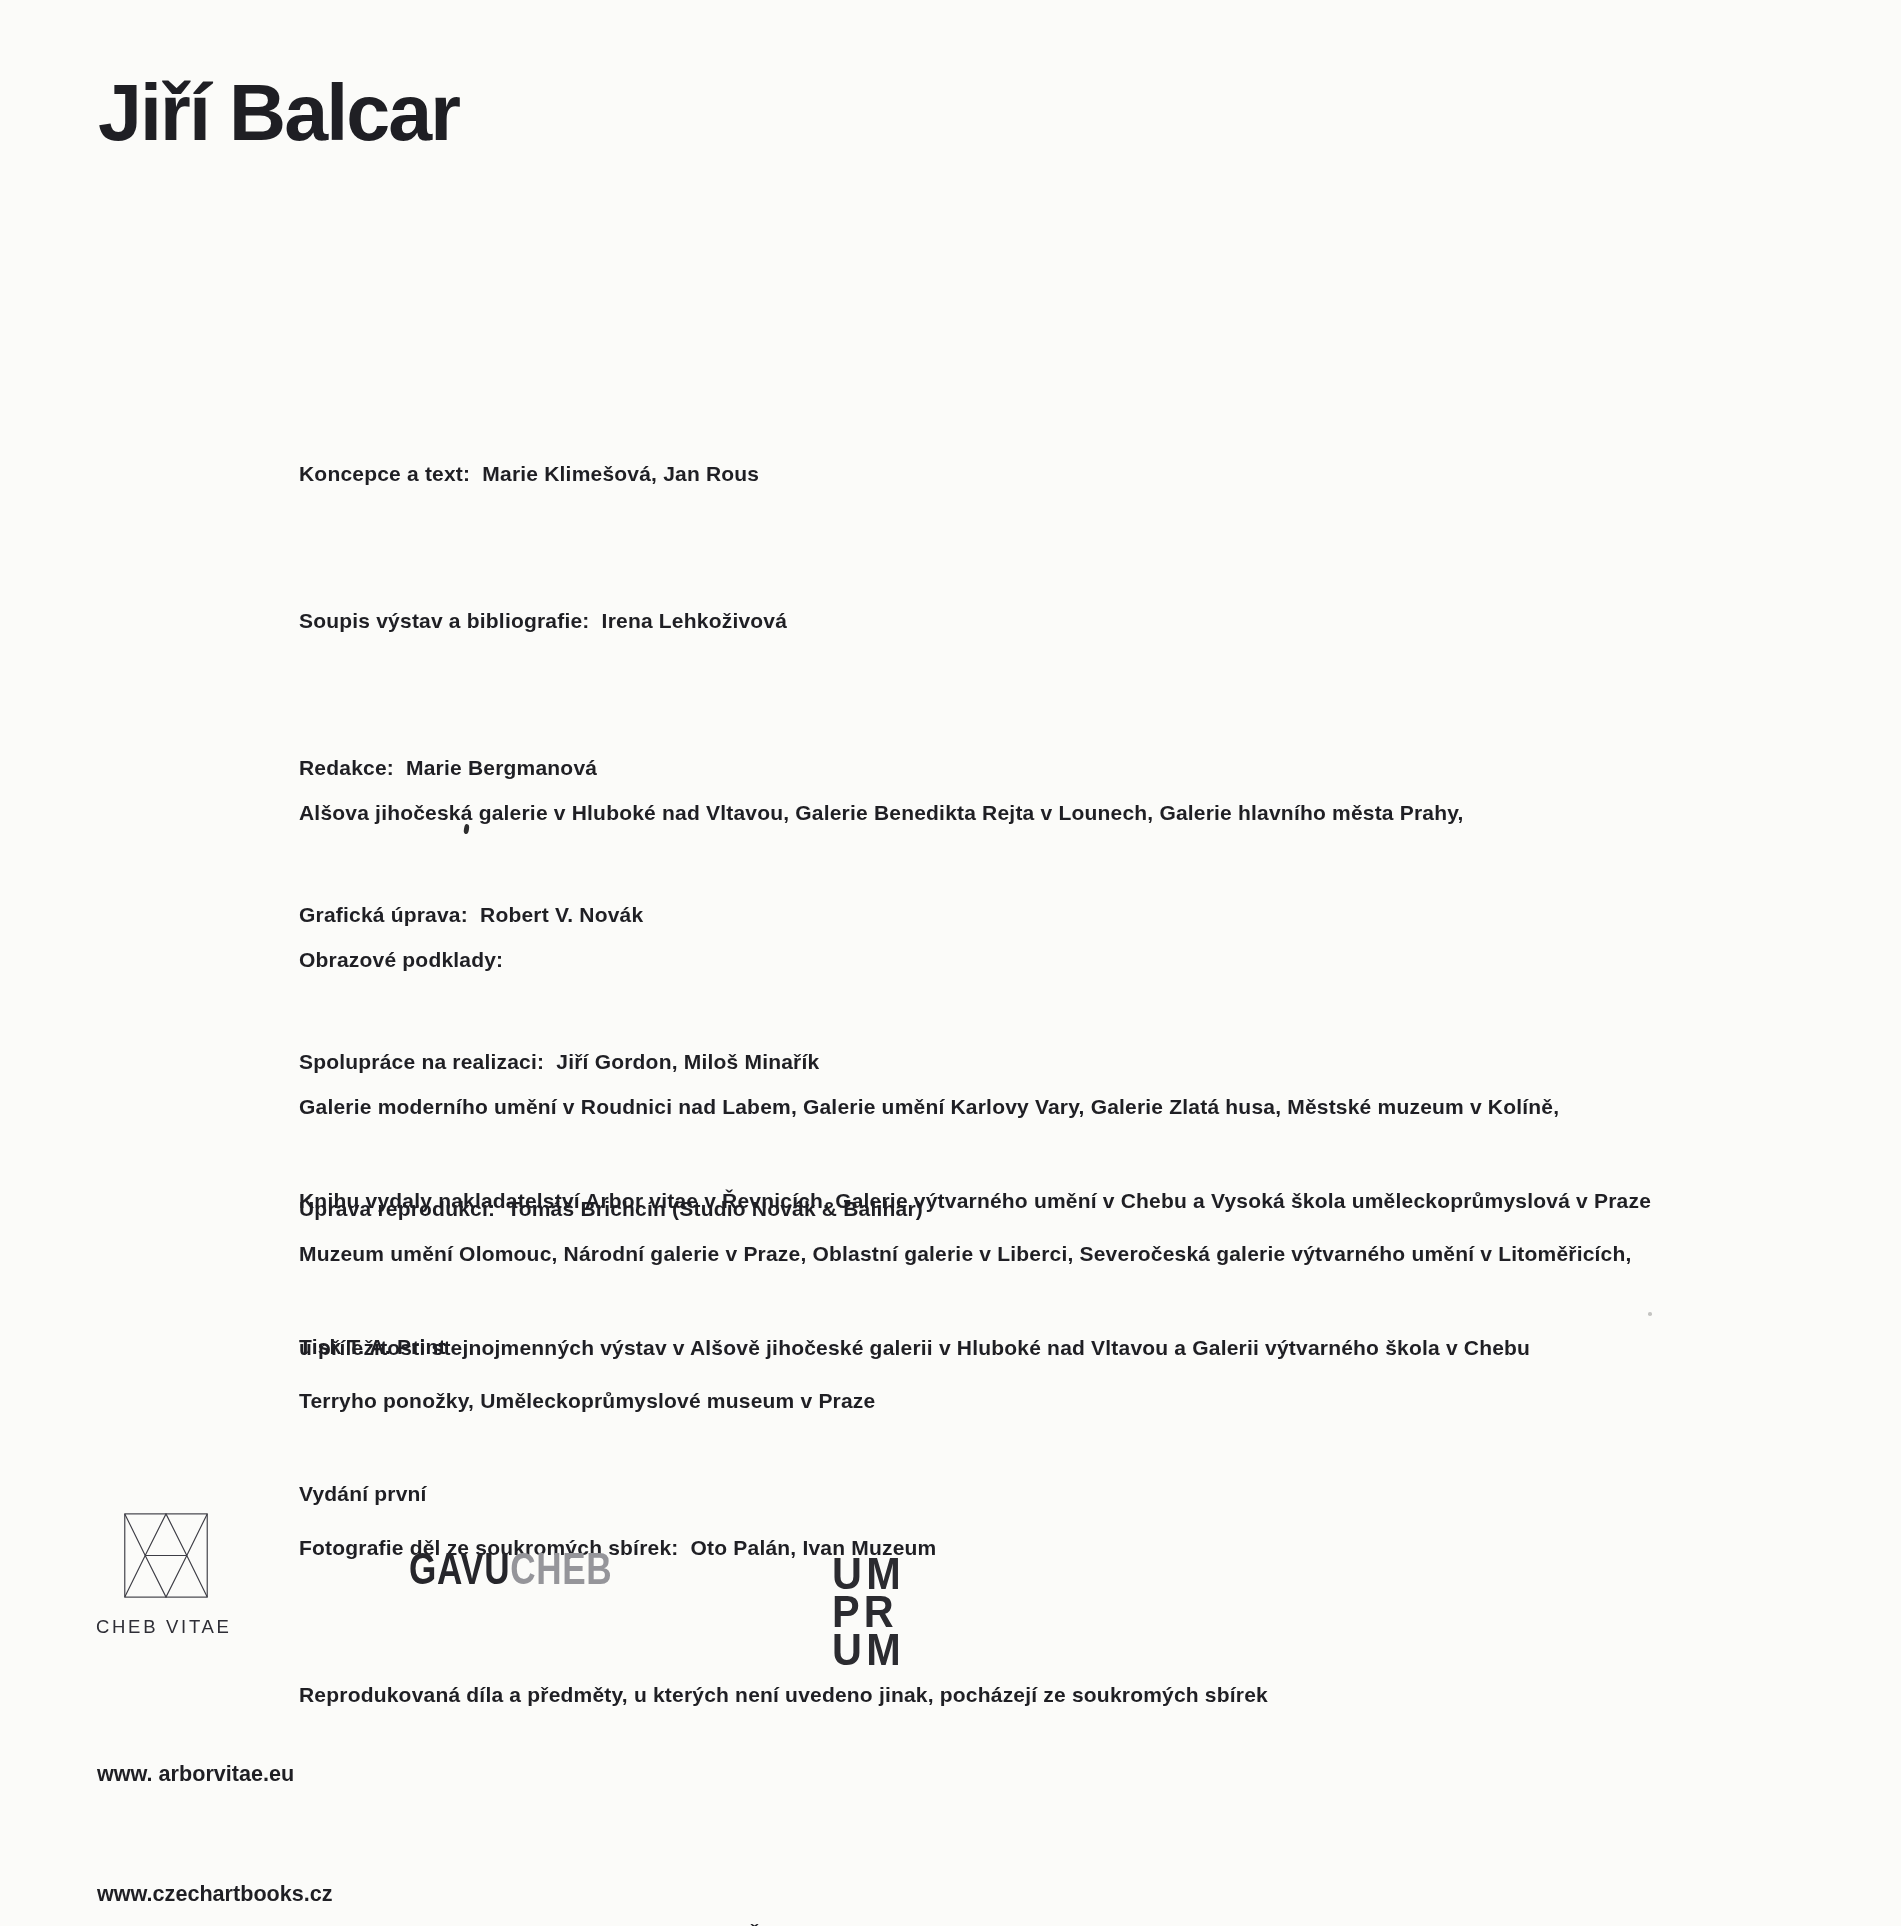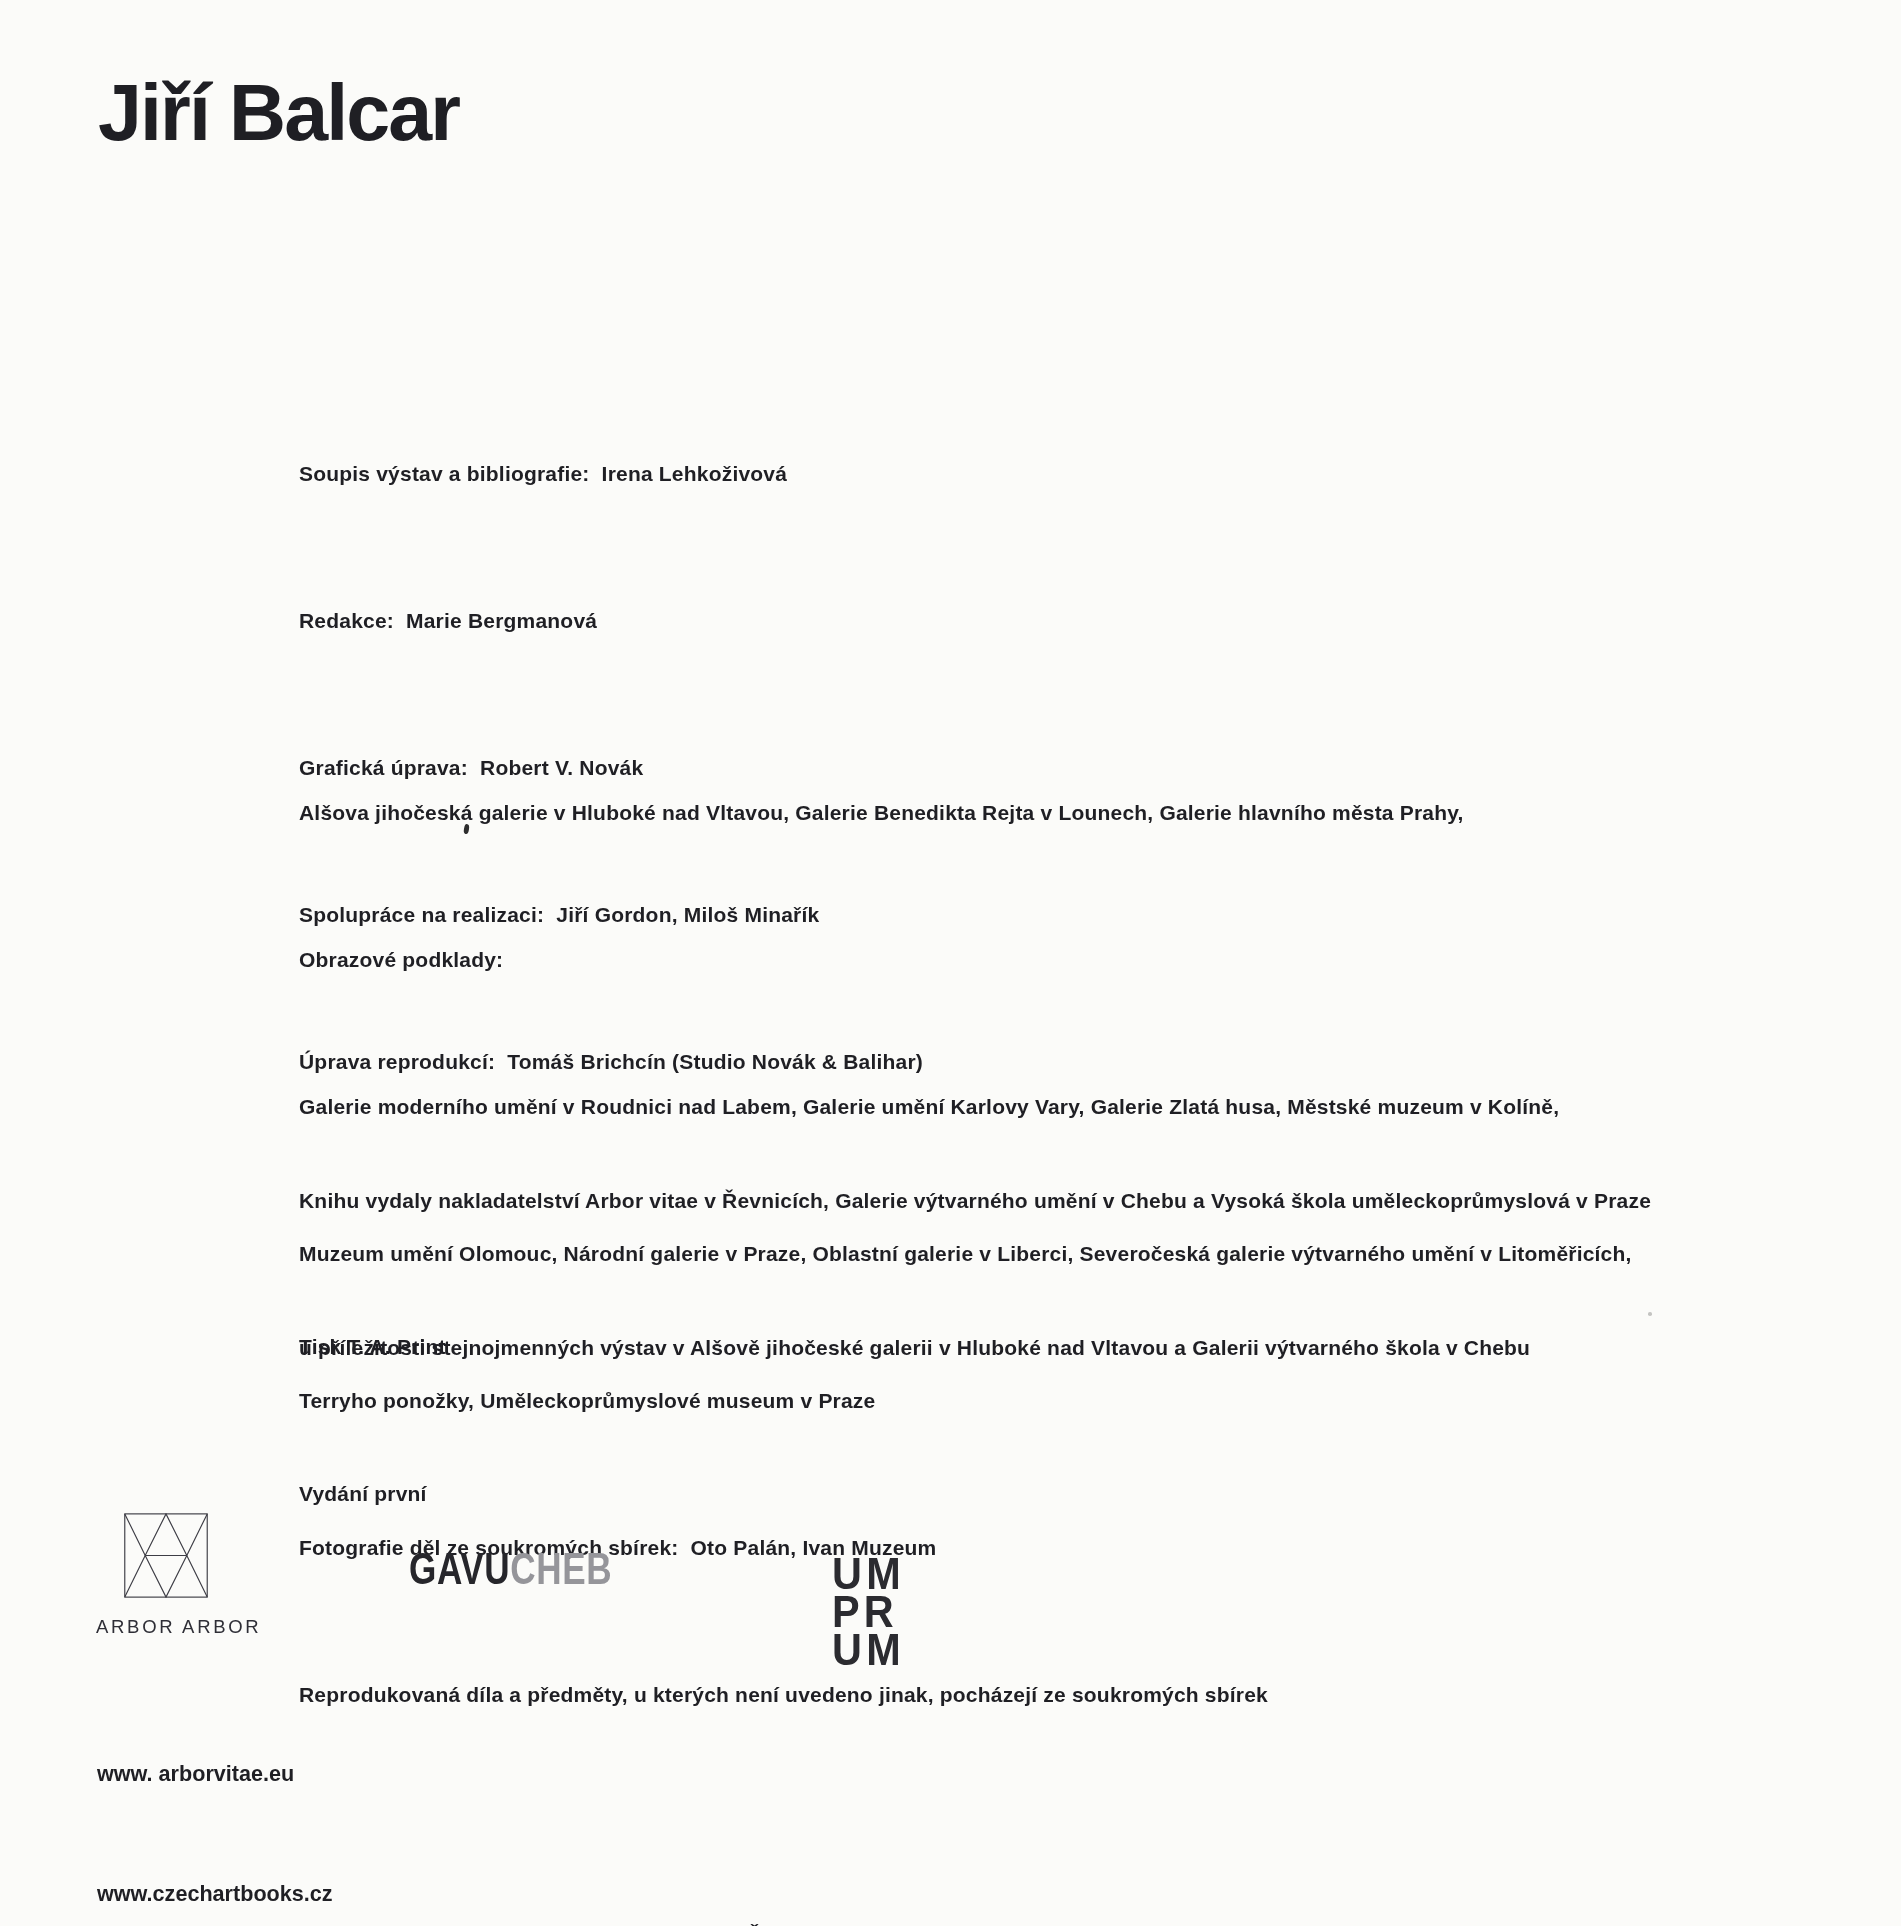--- a/index.html
+++ b/index.html
@@ -49,20 +49,21 @@
   .speck2{
     left:1648px;top:1312px;width:3.5px;height:3.5px;background:#c4c4c2;border-radius:50%;
   }
 </style>
 </head>
 <body>
 
 <div class="abs page-title" style="left:98px;top:73px;">Jiří Balcar</div>
 
 <div class="abs body-block" style="left:299px;top:351px;">
+  <div>Koncepce a text:  Marie Klimešová, Jan Rous</div>
   <div>Soupis výstav a bibliografie:  Irena Lehkoživová</div>
   <div>Redakce:  Marie Bergmanová</div>
   <div>Grafická úprava:  Robert V. Novák</div>
   <div>Spolupráce na realizaci:  Jiří Gordon, Miloš Minařík</div>
   <div>Úprava reprodukcí:  Tomáš Brichcín (Studio Novák &amp; Balihar)</div>
 </div>
 
 <div class="abs body-block" style="left:299px;top:690px;">
   <div>Alšova jihočeská galerie v Hluboké nad Vltavou, Galerie Benedikta Rejta v Lounech, Galerie hlavního města Prahy,</div>
   <div>Obrazové podklady:</div>
@@ -86,21 +87,21 @@
 <div class="abs" style="left:124px;top:1513px;">
   <svg width="84" height="85" viewBox="0 0 218 220">
     <g fill="none" stroke="#3d3d45" stroke-width="3">
       <rect x="2" y="2" width="214" height="216"></rect>
       <path d="M2 2 L55 110 L109 2 L163 110 L216 2"></path>
       <path d="M2 218 L55 110 L109 218 L163 110 L216 218"></path>
       <line x1="55" y1="110" x2="163" y2="110"></line>
     </g>
   </svg>
 </div>
-<div class="abs arbor-label" style="left:96px;top:1616px;">ARBOR ARBOR</div>
+<div class="abs arbor-label" style="left:96px;top:1616px;">CHEB VITAE</div>
 
 <div class="abs gavu" style="left:409px;top:1546px;">
   <span class="black">GAVU</span><span class="gray">CHEB</span>
 </div>
 
 <div class="abs umprum" style="left:832px;top:1511px;margin-top:44px;">
   <div class="row">UM</div>
   <div class="row">PR</div>
   <div class="row">UM</div>
 </div>

